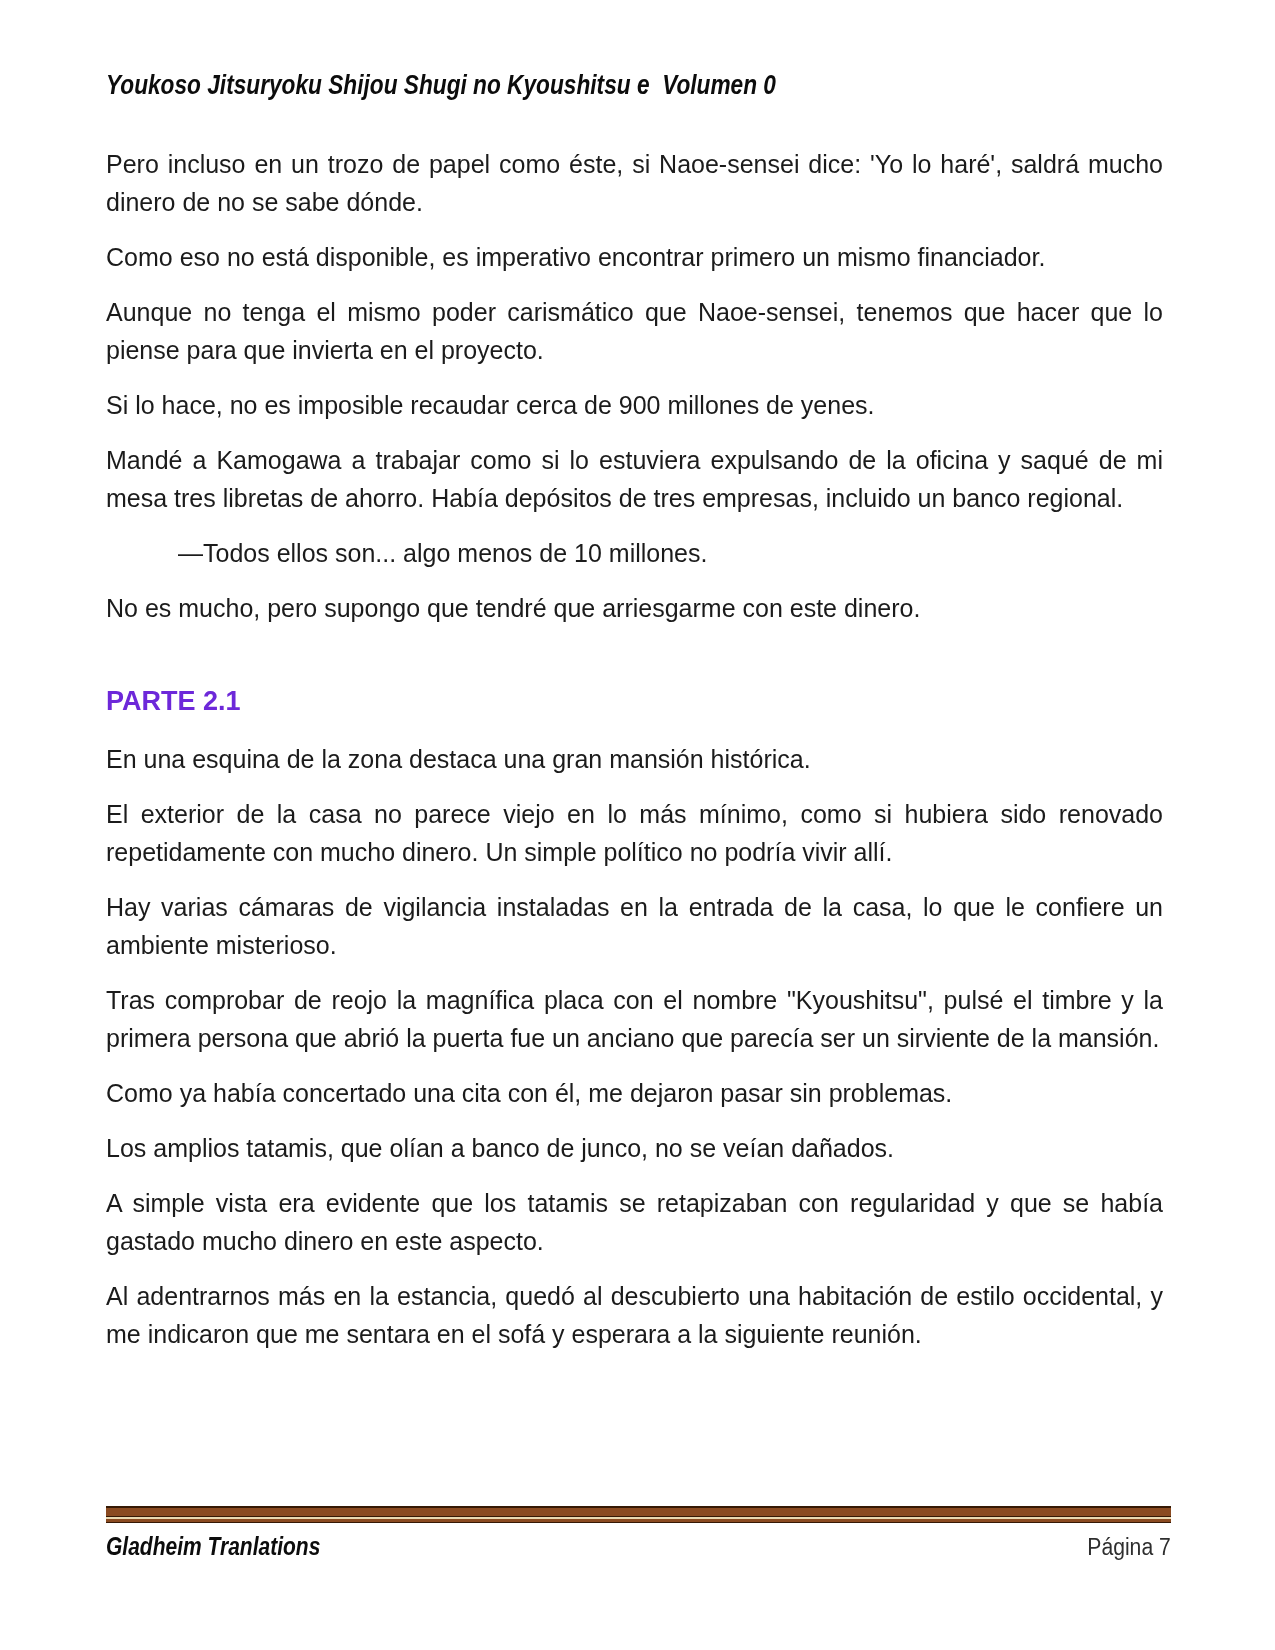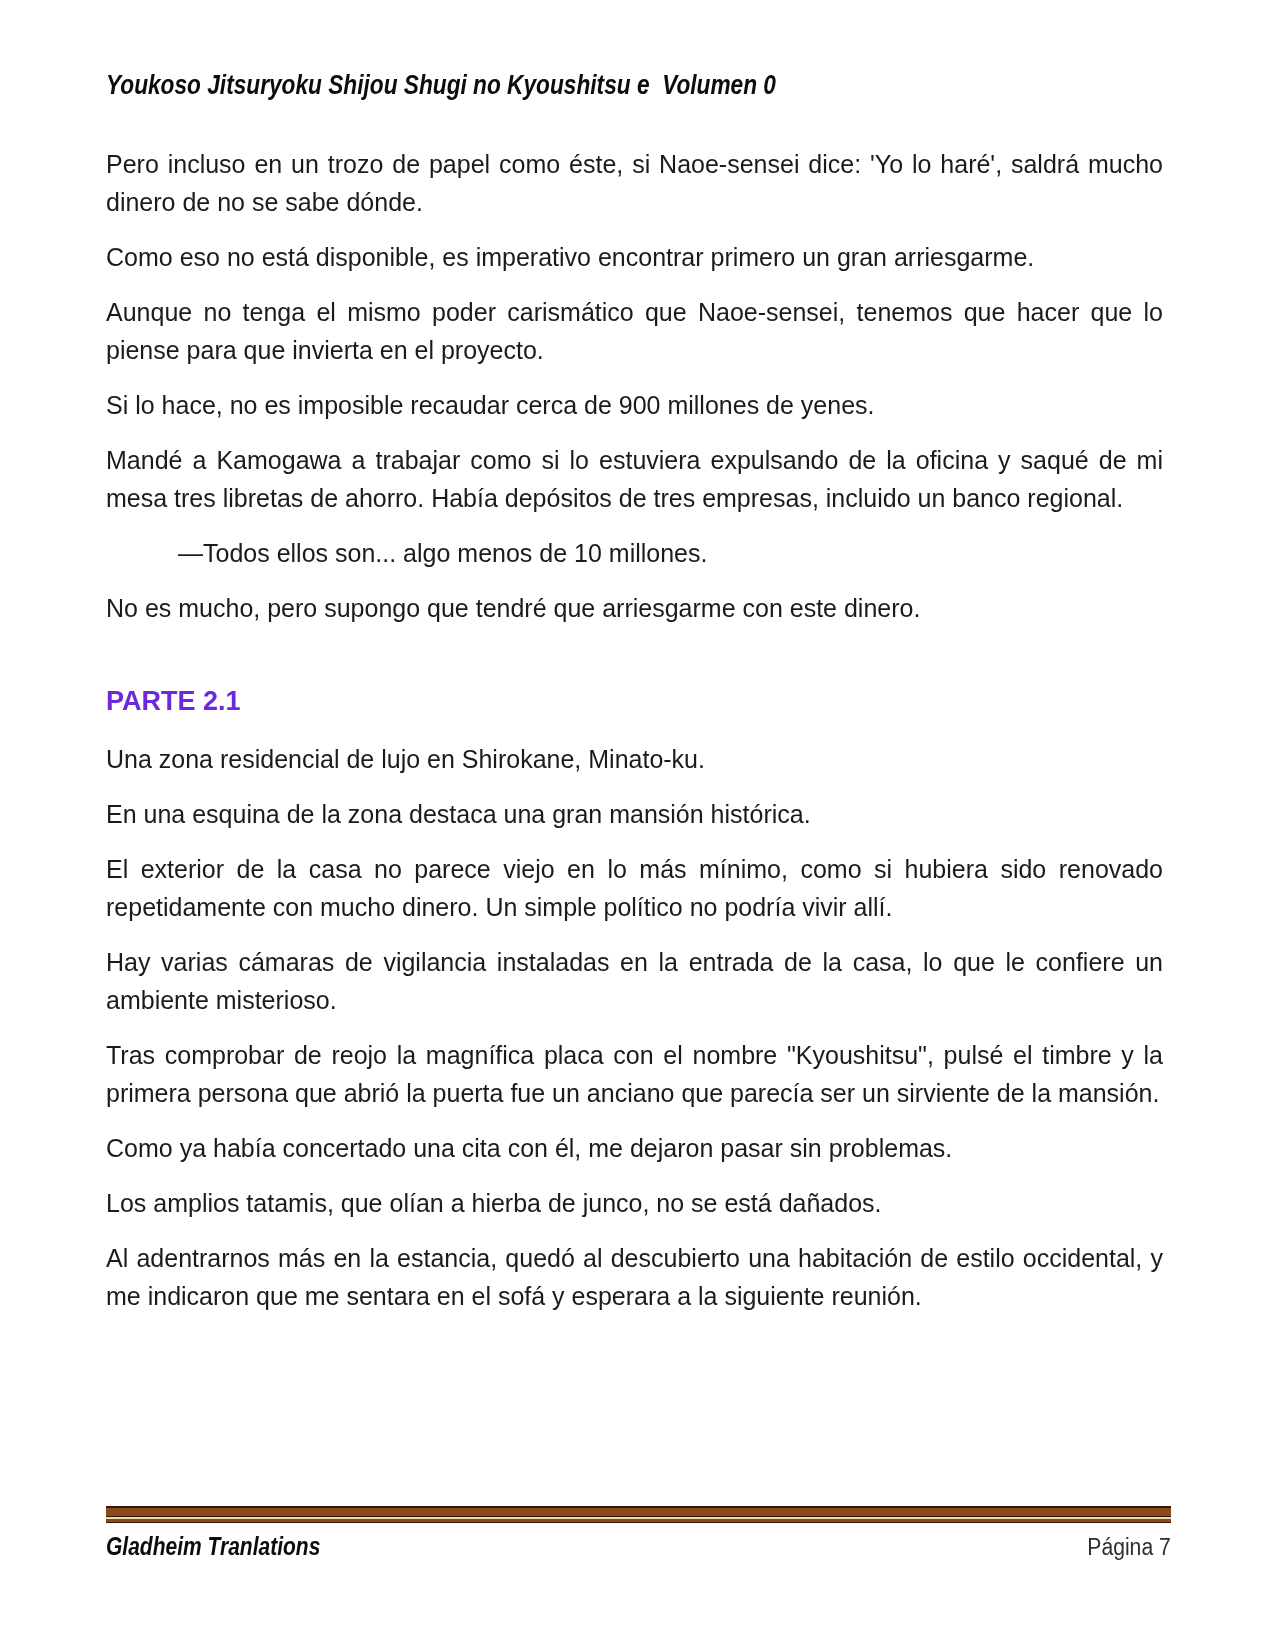--- a/index.html
+++ b/index.html
@@ -97,34 +97,34 @@
 
 <div class="page">
   <div class="content">
 
     <div class="doc-header">
       <div class="doc-title">Youkoso Jitsuryoku Shijou Shugi no Kyoushitsu e  Volumen 0</div>
     </div>
 
     <div class="body-text" id="body-text">
         <p>Pero incluso en un trozo de papel como éste, si Naoe-sensei dice: 'Yo lo haré', saldrá mucho dinero de no se sabe dónde.</p>
-        <p>Como eso no está disponible, es imperativo encontrar primero un gran arriesgarme.</p>
+        <p>Como eso no está disponible, es imperativo encontrar primero un mismo financiador.</p>
         <p>Aunque no tenga el mismo poder carismático que Naoe-sensei, tenemos que hacer que lo piense para que invierta en el proyecto.</p>
         <p>Si lo hace, no es imposible recaudar cerca de 900 millones de yenes.</p>
         <p>Mandé a Kamogawa a trabajar como si lo estuviera expulsando de la oficina y saqué de mi mesa tres libretas de ahorro. Había depósitos de tres empresas, incluido un banco regional.</p>
         <p class="dialog">—Todos ellos son... algo menos de 10 millones.</p>
         <p>No es mucho, pero supongo que tendré que arriesgarme con este dinero.</p>
         <h2 class="section-heading">PARTE 2.1</h2>
-        <p>Una zona residencial de lujo en Shirokane, Minato-ku.</p>
         <p>En una esquina de la zona destaca una gran mansión histórica.</p>
         <p>El exterior de la casa no parece viejo en lo más mínimo, como si hubiera sido renovado repetidamente con mucho dinero. Un simple político no podría vivir allí.</p>
         <p>Hay varias cámaras de vigilancia instaladas en la entrada de la casa, lo que le confiere un ambiente misterioso.</p>
         <p>Tras comprobar de reojo la magnífica placa con el nombre "Kyoushitsu", pulsé el timbre y la primera persona que abrió la puerta fue un anciano que parecía ser un sirviente de la mansión.</p>
         <p>Como ya había concertado una cita con él, me dejaron pasar sin problemas.</p>
-        <p>Los amplios tatamis, que olían a hierba de junco, no se está dañados.</p>
+        <p>Los amplios tatamis, que olían a banco de junco, no se veían dañados.</p>
+        <p>A simple vista era evidente que los tatamis se retapizaban con regularidad y que se había gastado mucho dinero en este aspecto.</p>
         <p>Al adentrarnos más en la estancia, quedó al descubierto una habitación de estilo occidental, y me indicaron que me sentara en el sofá y esperara a la siguiente reunión.</p>
       </div>
 
   </div>
 
   <div class="doc-footer">
     <div class="rule-thick"></div>
     <div class="rule-gap"></div>
     <div class="rule-thin"></div>
     <div class="footer-row">

